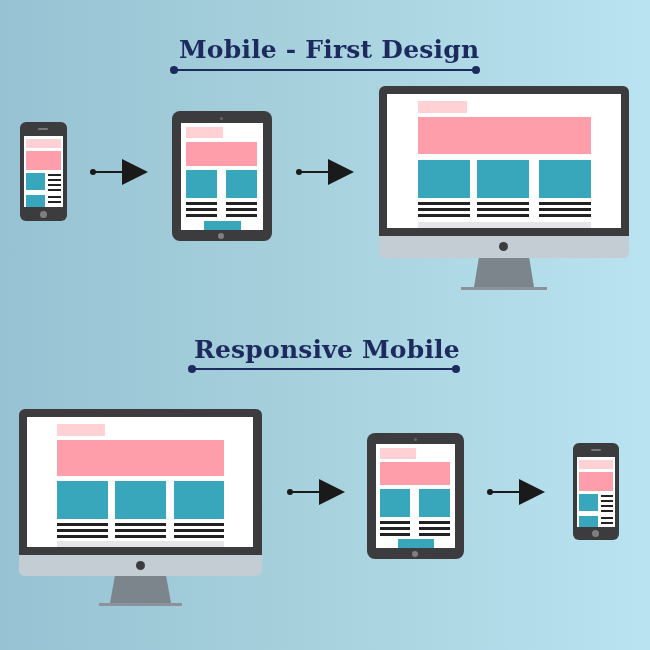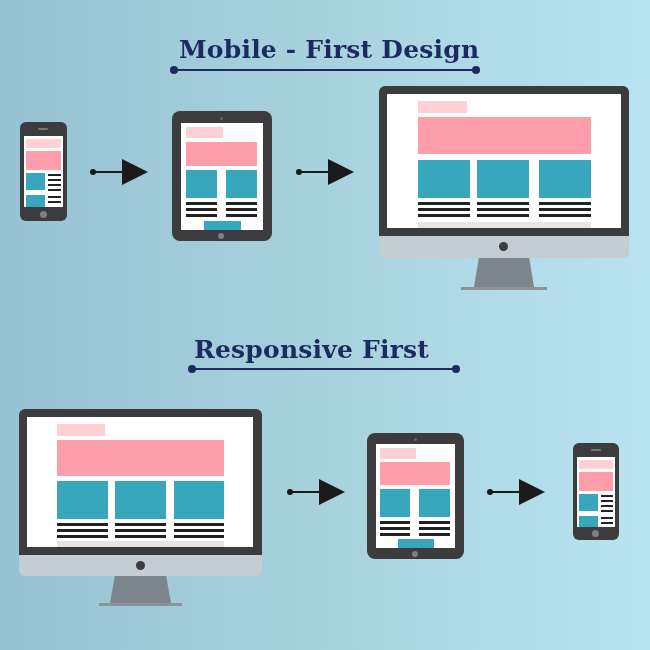--- a/index.html
+++ b/index.html
@@ -100,21 +100,21 @@
       <div class="gr" style="left:31px;top:128px;width:173px;height:6px;"></div>
     </div>
   </div>
   <div class="chin" style="left:0;top:150px;width:250px;height:22px;">
     <div class="abs" style="left:120px;top:6px;width:9px;height:9px;border-radius:50%;background:#3c3c3e;"></div>
   </div>
   <div class="stand" style="left:95px;top:172px;width:60px;height:29px;"></div>
   <div class="base" style="left:82px;top:201px;width:86px;"></div>
 </div>
 
-<div class="title" style="left:194px;top:335px;">Responsive First</div>
+<div class="title" style="left:194px;top:335px;">Responsive Mobile</div>
 <div class="uline" style="left:192px;top:368px;width:264px;"></div>
 
 <div class="abs" style="left:19px;top:409px;width:243px;height:198px;">
   <div class="dev" style="left:0;top:0;width:243px;height:146px;border-radius:6px 6px 0 0;">
     <div class="scr" style="left:8px;top:8px;width:226px;height:130px;">
       <div class="lp" style="left:30px;top:7px;width:48px;height:12px;"></div>
       <div class="pk" style="left:30px;top:23px;width:167px;height:36px;"></div>
       <div class="tl" style="left:30px;top:64px;width:51px;height:38px;"></div>
       <div class="tl" style="left:88px;top:64px;width:51px;height:38px;"></div>
       <div class="tl" style="left:147px;top:64px;width:50px;height:38px;"></div>

